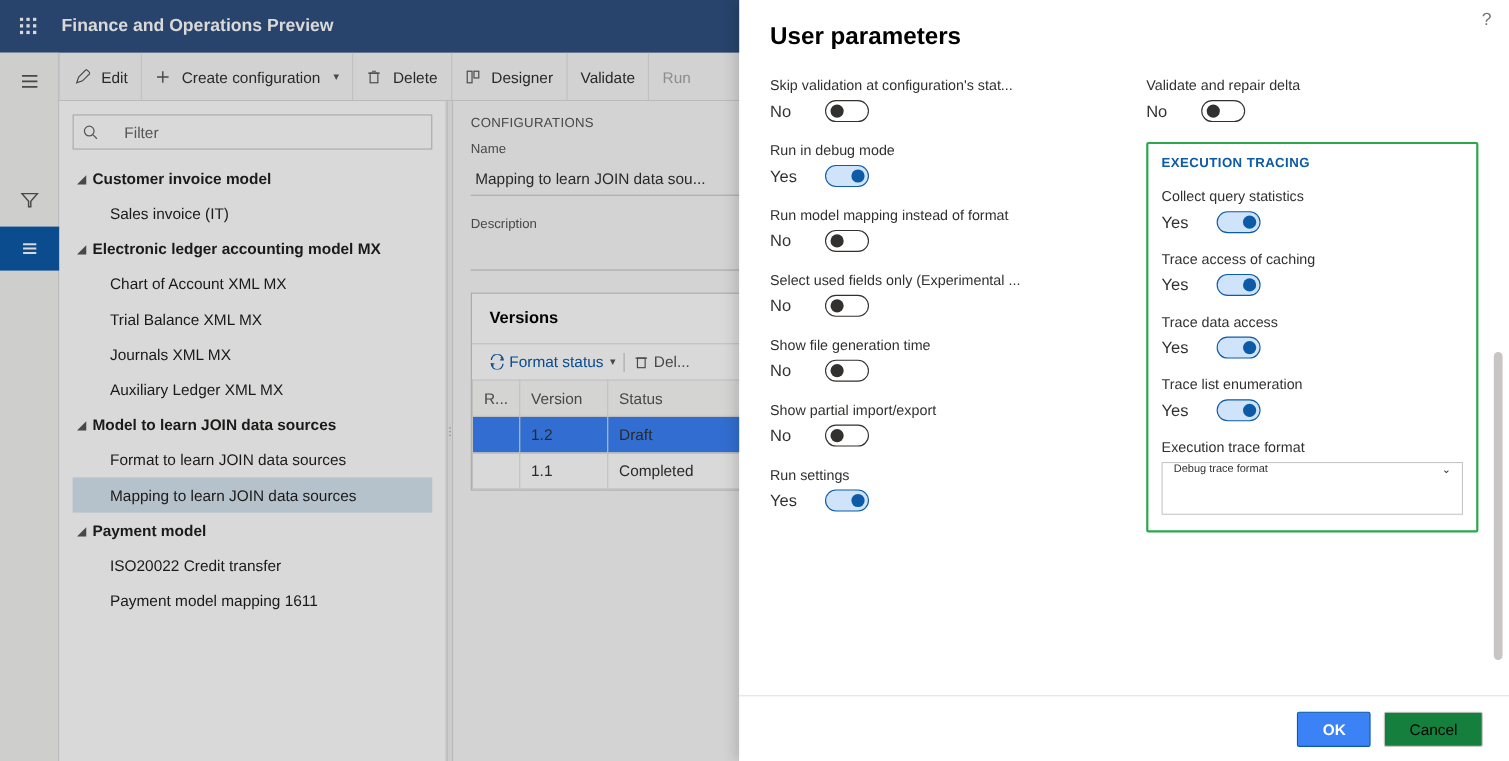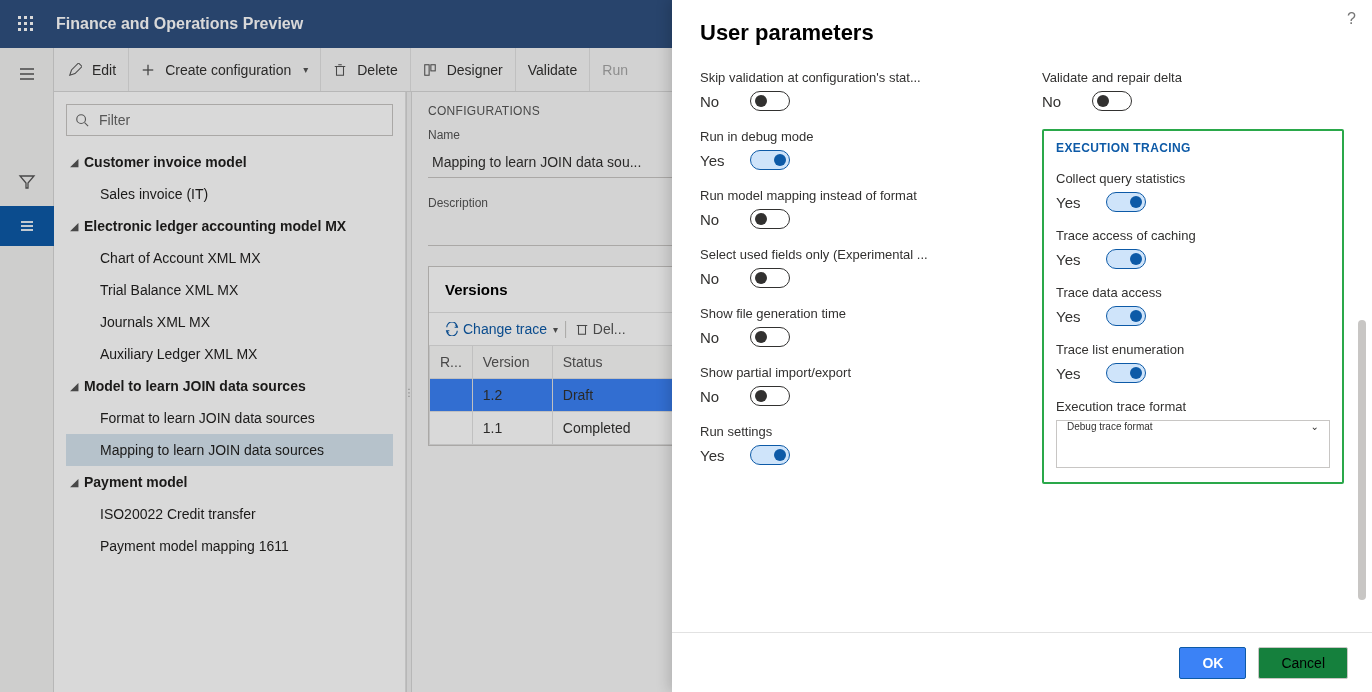--- a/index.html
+++ b/index.html
@@ -26,21 +26,21 @@
 
 .leftrail { position: absolute; left: 0; top: 48px; width: 54px; height: calc(100% - 48px); background: #f3f2f1; border-right: 1px solid #d7d7d7; display: flex; flex-direction: column; align-items: center; padding-top: 6px; gap: 4px; }
 .railbtn { width: 54px; height: 40px; display: flex; align-items: center; justify-content: center; cursor: pointer; }
 .railbtn.active { background: #0d5aa7; }
 .railbtn svg { stroke: #555; fill: none; }
 .railbtn.active svg { stroke: #fff; }
 
 
 .main { position: absolute; left: 54px; top: 92px; right: 0; bottom: 0; display: flex; background: #fff; }
 .tree-panel { width: 352px; border-right: 1px solid #e2e2e2; padding: 12px; display: flex; flex-direction: column; }
-.filter-input { height: 32px; border: 1px solid #c8c6c4; display: flex; align-items: center; padding: 0 8px; color: #666; font-size: 14px; gap: 10px; margin-bottom: 10px; }
+.filter-input { height: 32px; border: 1px solid #c8c6c4; display: flex; align-items: center; padding: 0 8px; color: #666; font-size: 14px; gap: 24px; margin-bottom: 10px; }
 .tree { font-size: 14px; color: #201f1e; }
 .tree .node { display: flex; align-items: center; height: 32px; cursor: pointer; padding-left: 4px; }
 .tree .arrow { width: 14px; font-size: 11px; color: #555; }
 .tree .bold { font-weight: 600; }
 .tree .child { padding-left: 34px; }
 .tree .selected { background: #d6e4ef; }
 
 
 .detail { flex: 1; padding: 12px 16px; background: #f8f8f8; }
 .section-label { font-size: 12px; color: #555; letter-spacing: 0.3px; margin-bottom: 10px; }
@@ -229,21 +229,21 @@
     <div class="versions-box">
       <div class="versions-title">Versions</div>
       <div class="versions-toolbar">
         <div class="vbtn">
           <svg width="14" height="14" viewBox="0 0 16 16" style="stroke:#0d5aa7;fill:none">
               <path d="M2 6 A6 6 0 0 1 14 6" stroke-width="1.3"></path>
               <path d="M14 10 A6 6 0 0 1 2 10" stroke-width="1.3"></path>
               <polyline points="12,3 14,6 11,6" stroke-width="1.3"></polyline>
               <polyline points="4,13 2,10 5,10" stroke-width="1.3"></polyline>
             </svg>
-          <span>Change trace</span>
+          <span>Format status</span>
           <span class="chev">▾</span>
         </div>
         <span style="color:#c8c6c4">│</span>
         <div class="vbtn" style="color:#555">
           <svg width="14" height="14" viewBox="0 0 16 16" style="stroke:#555;fill:none">
               <rect x="4" y="4" width="8" height="10" stroke-width="1.2"></rect>
               <line x1="2" y1="4" x2="14" y2="4" stroke-width="1.2"></line>
             </svg>
           <span>Del...</span>
         </div>

